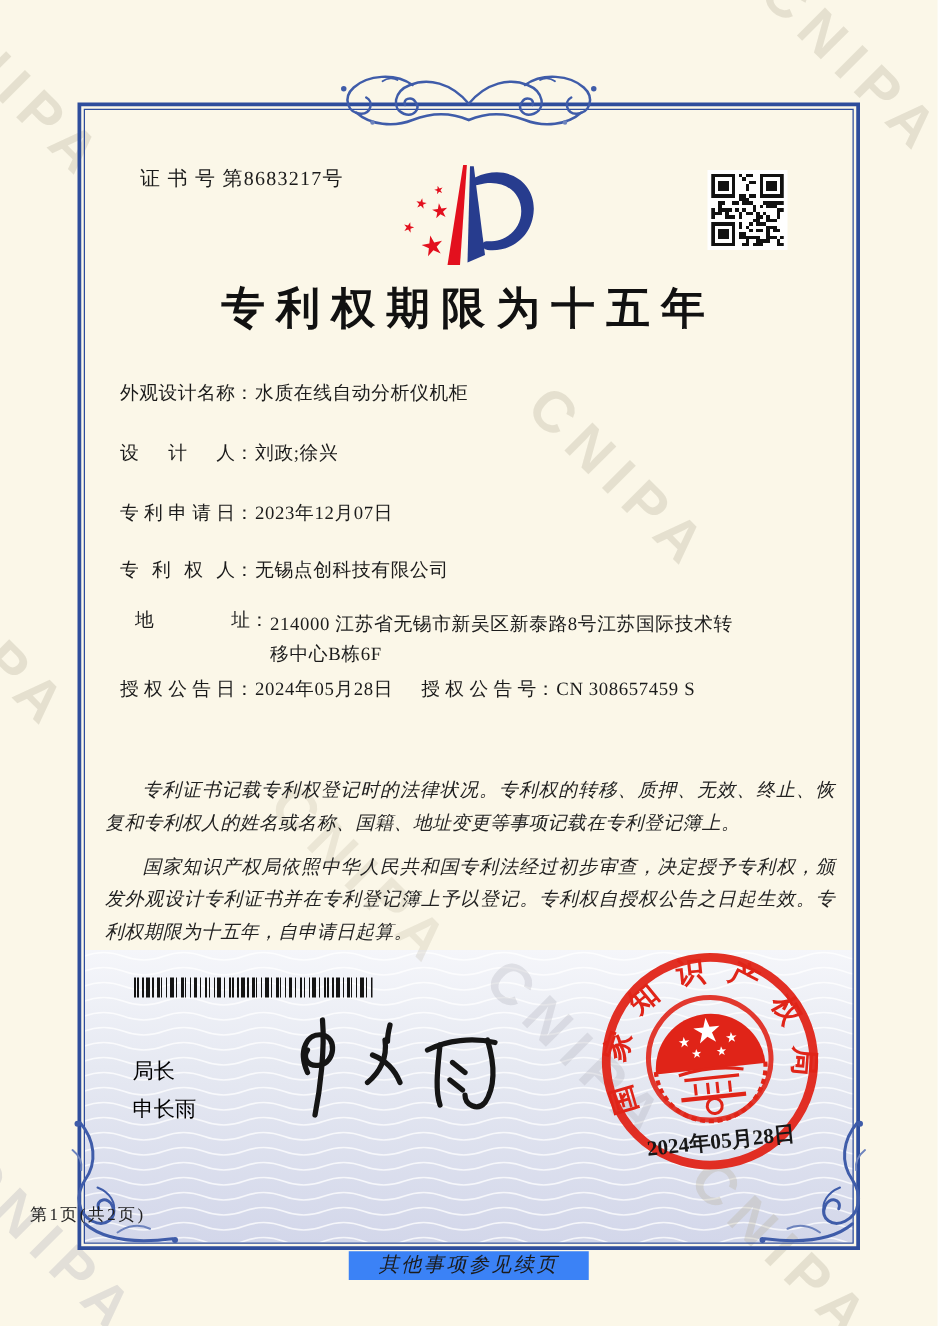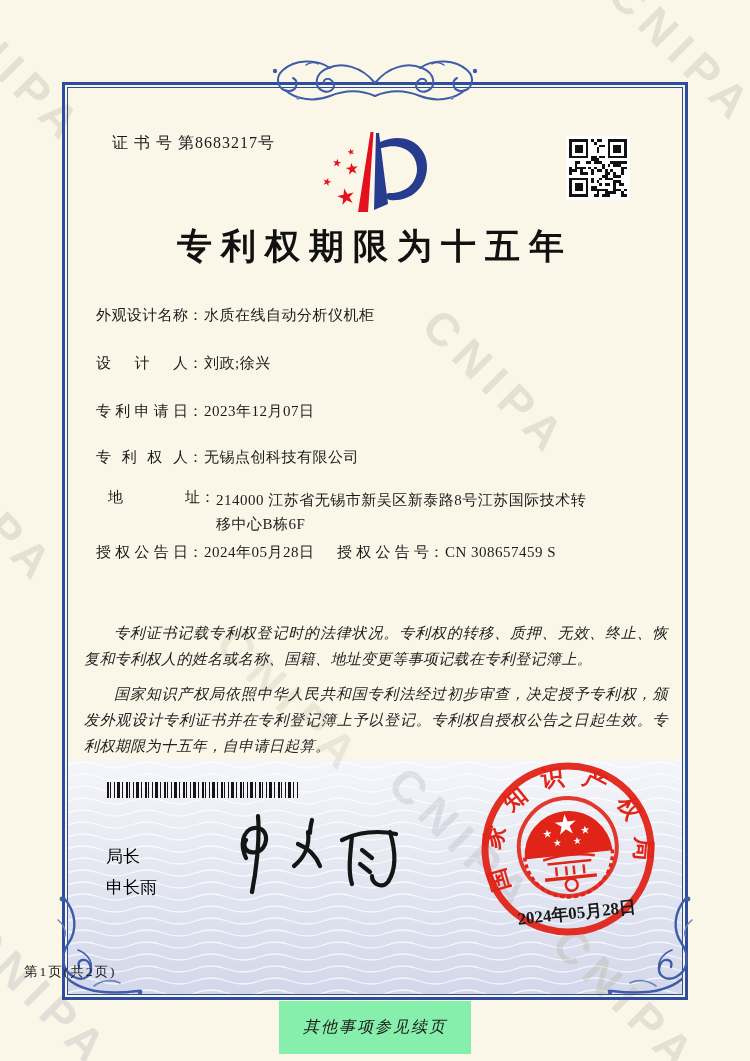--- a/index.html
+++ b/index.html
@@ -76,21 +76,21 @@
       #141414 10px 13px,transparent 13px 15px,
       #141414 15px 16px,transparent 16px 19px);
   }
   .officer{position:absolute;z-index:4;left:106px;top:841px;
     font-family:"Liberation Sans","DejaVu Sans",sans-serif;font-size:17px;line-height:31px;color:#000000;}
   .autograph{position:absolute;z-index:5;left:212px;top:806px;}
   .seal{position:absolute;z-index:5;left:470px;top:756px;transform:rotate(-6deg);}
   .page-num{position:absolute;z-index:4;left:0;right:0;top:963px;text-align:left;
     font-size:13.5px;letter-spacing:2px;color:#222;margin-left:24px;}
   .cont-note{position:absolute;z-index:4;left:50%;top:1001px;transform:translateX(-50%);
-    background:#86efac;padding:16px 24px;font-size:16px;font-style:italic;letter-spacing:2px;white-space:nowrap;}
+    background:#3b82f6;padding:1px 24px;font-size:16px;font-style:italic;letter-spacing:2px;white-space:nowrap;}
 </style>
 </head>
 <body>
 
 <div class="page">
 
   <div class="band">
     <svg id="waves" width="616" height="234">
         <path d="M0 5 q16 -6 32 0 q16 6 32 0 q16 -6 32 0 q16 6 32 0 q16 -6 32 0 q16 6 32 0 q16 -6 32 0 q16 6 32 0 q16 -6 32 0 q16 6 32 0 q16 -6 32 0 q16 6 32 0 q16 -6 32 0 q16 6 32 0 q16 -6 32 0 q16 6 32 0 q16 -6 32 0 q16 6 32 0 q16 -6 32 0 q16 6 32 0" fill="none" stroke="#ffffff" stroke-width="1.3" opacity="0.75"></path>
         <path d="M0 17 q16 -6 32 0 q16 6 32 0 q16 -6 32 0 q16 6 32 0 q16 -6 32 0 q16 6 32 0 q16 -6 32 0 q16 6 32 0 q16 -6 32 0 q16 6 32 0 q16 -6 32 0 q16 6 32 0 q16 -6 32 0 q16 6 32 0 q16 -6 32 0 q16 6 32 0 q16 -6 32 0 q16 6 32 0 q16 -6 32 0 q16 6 32 0" fill="none" stroke="#ffffff" stroke-width="1.3" opacity="0.75"></path>

